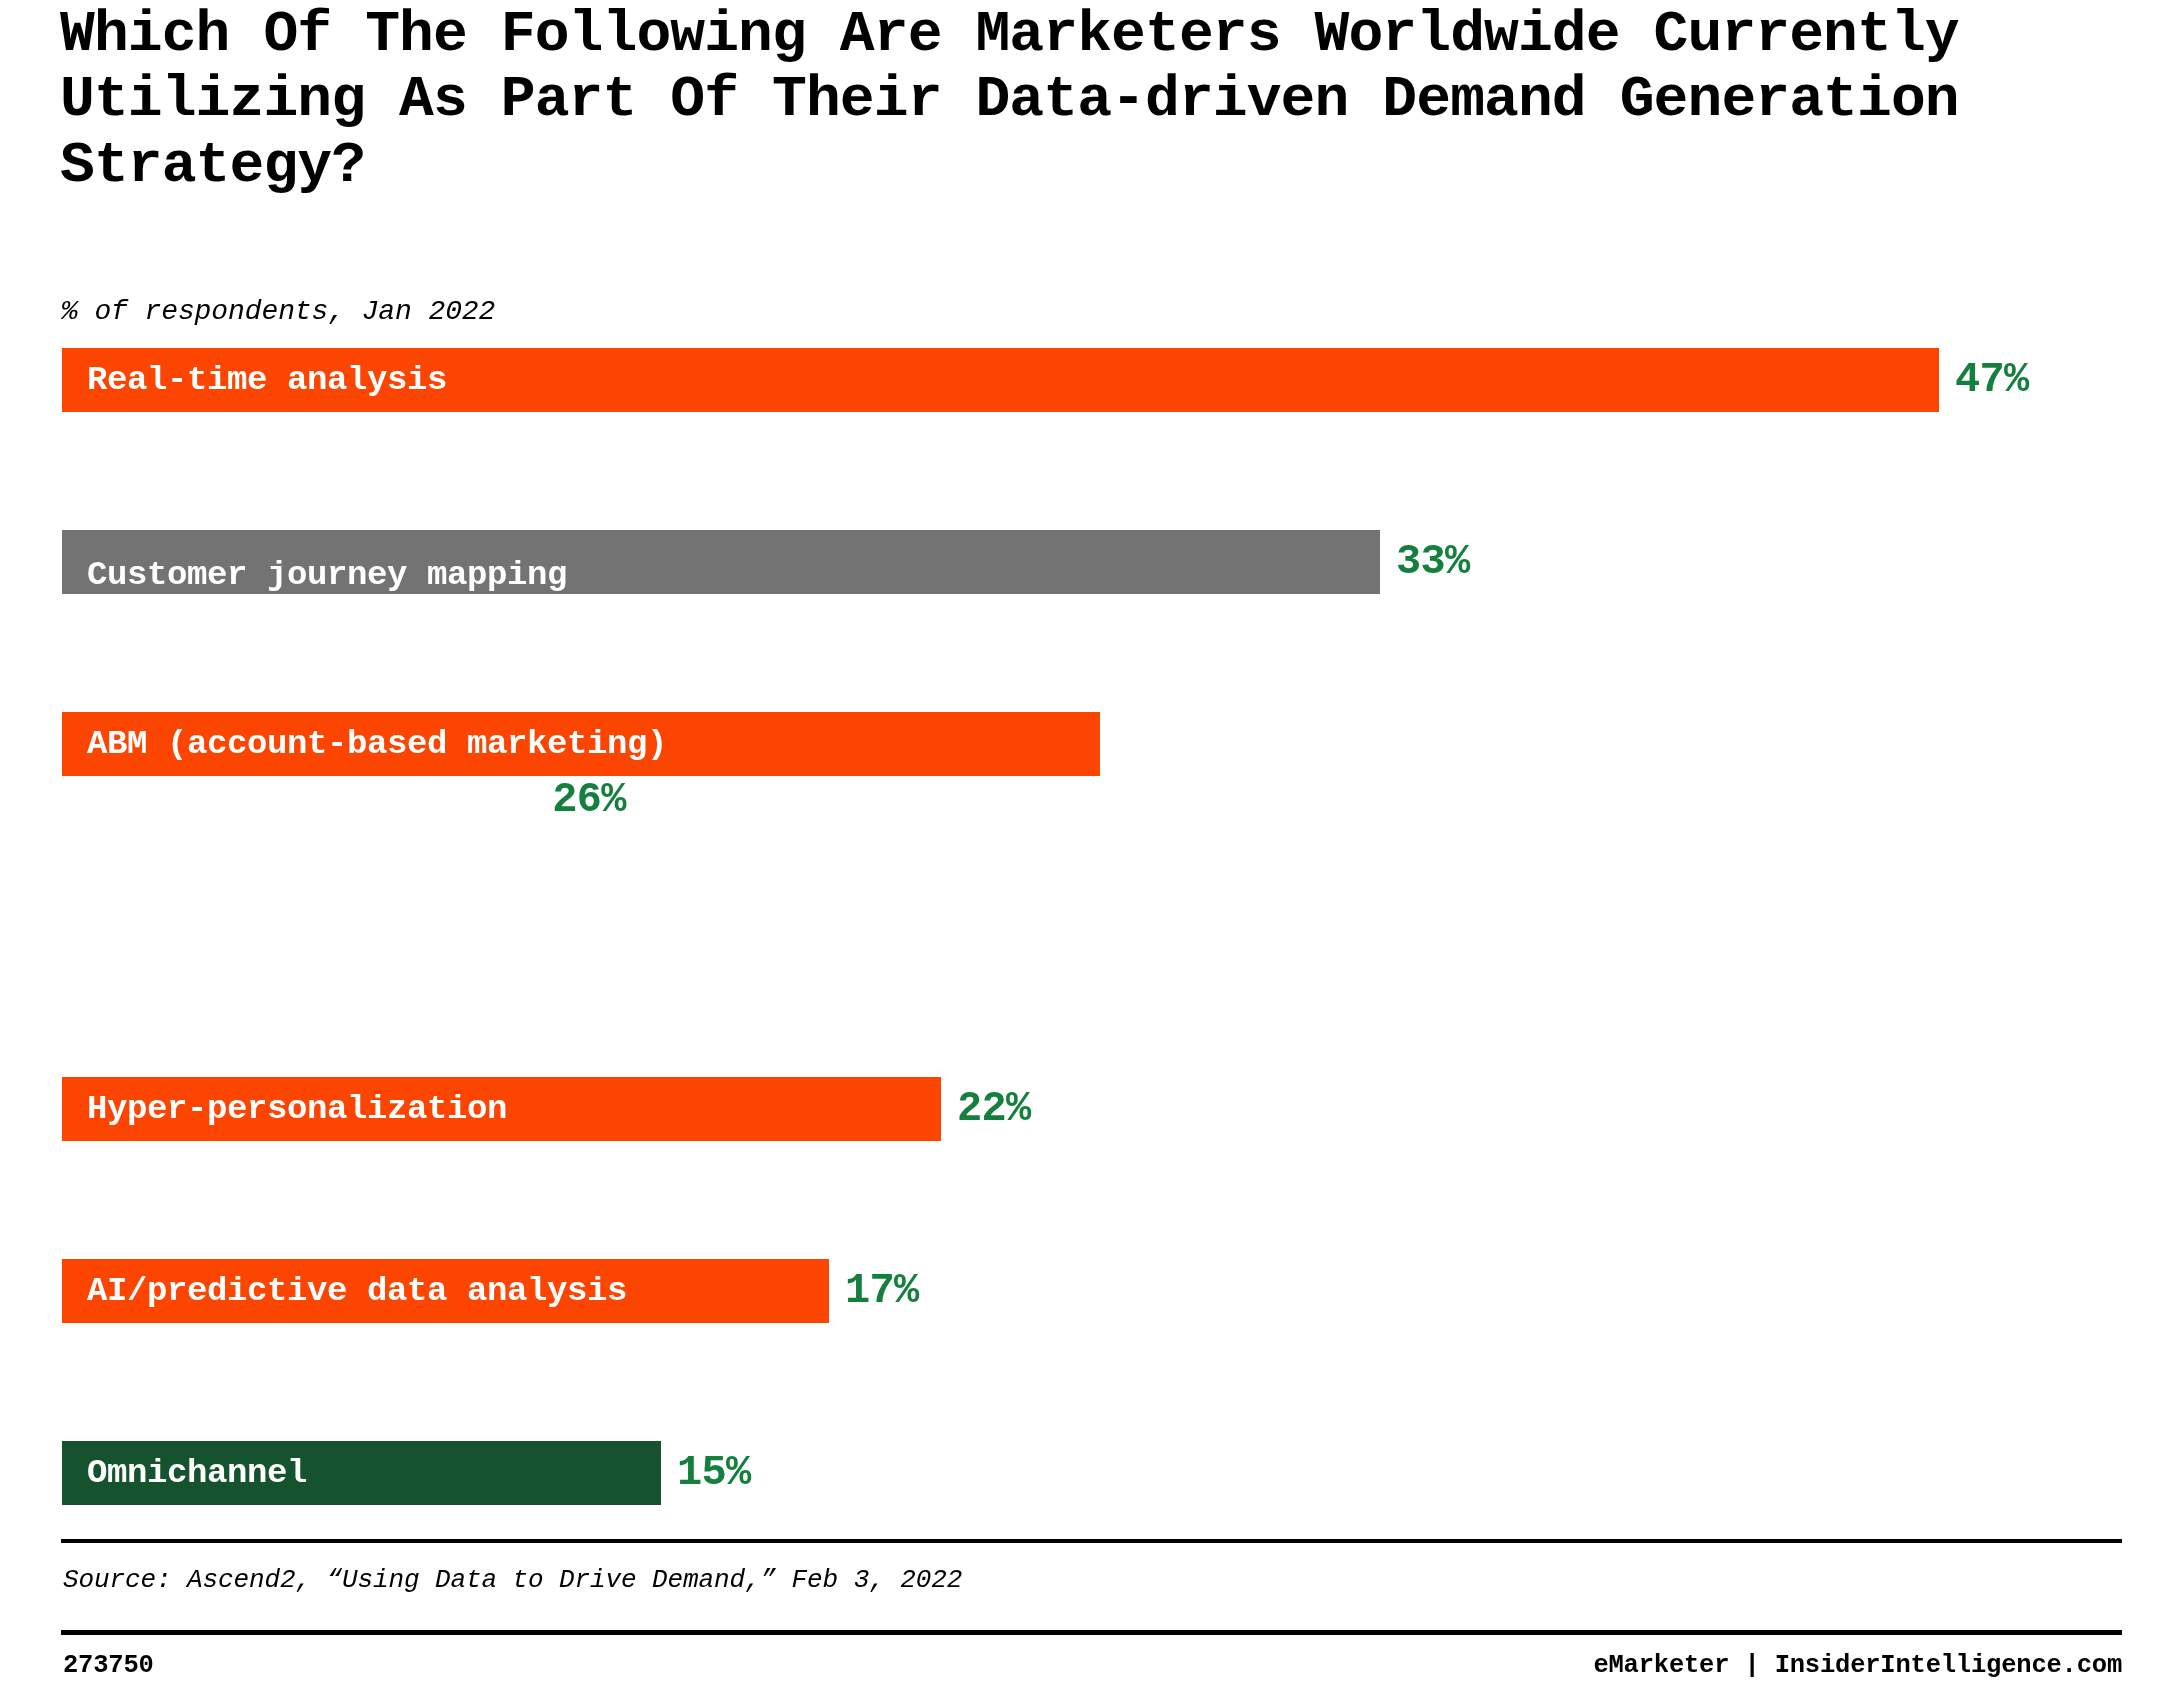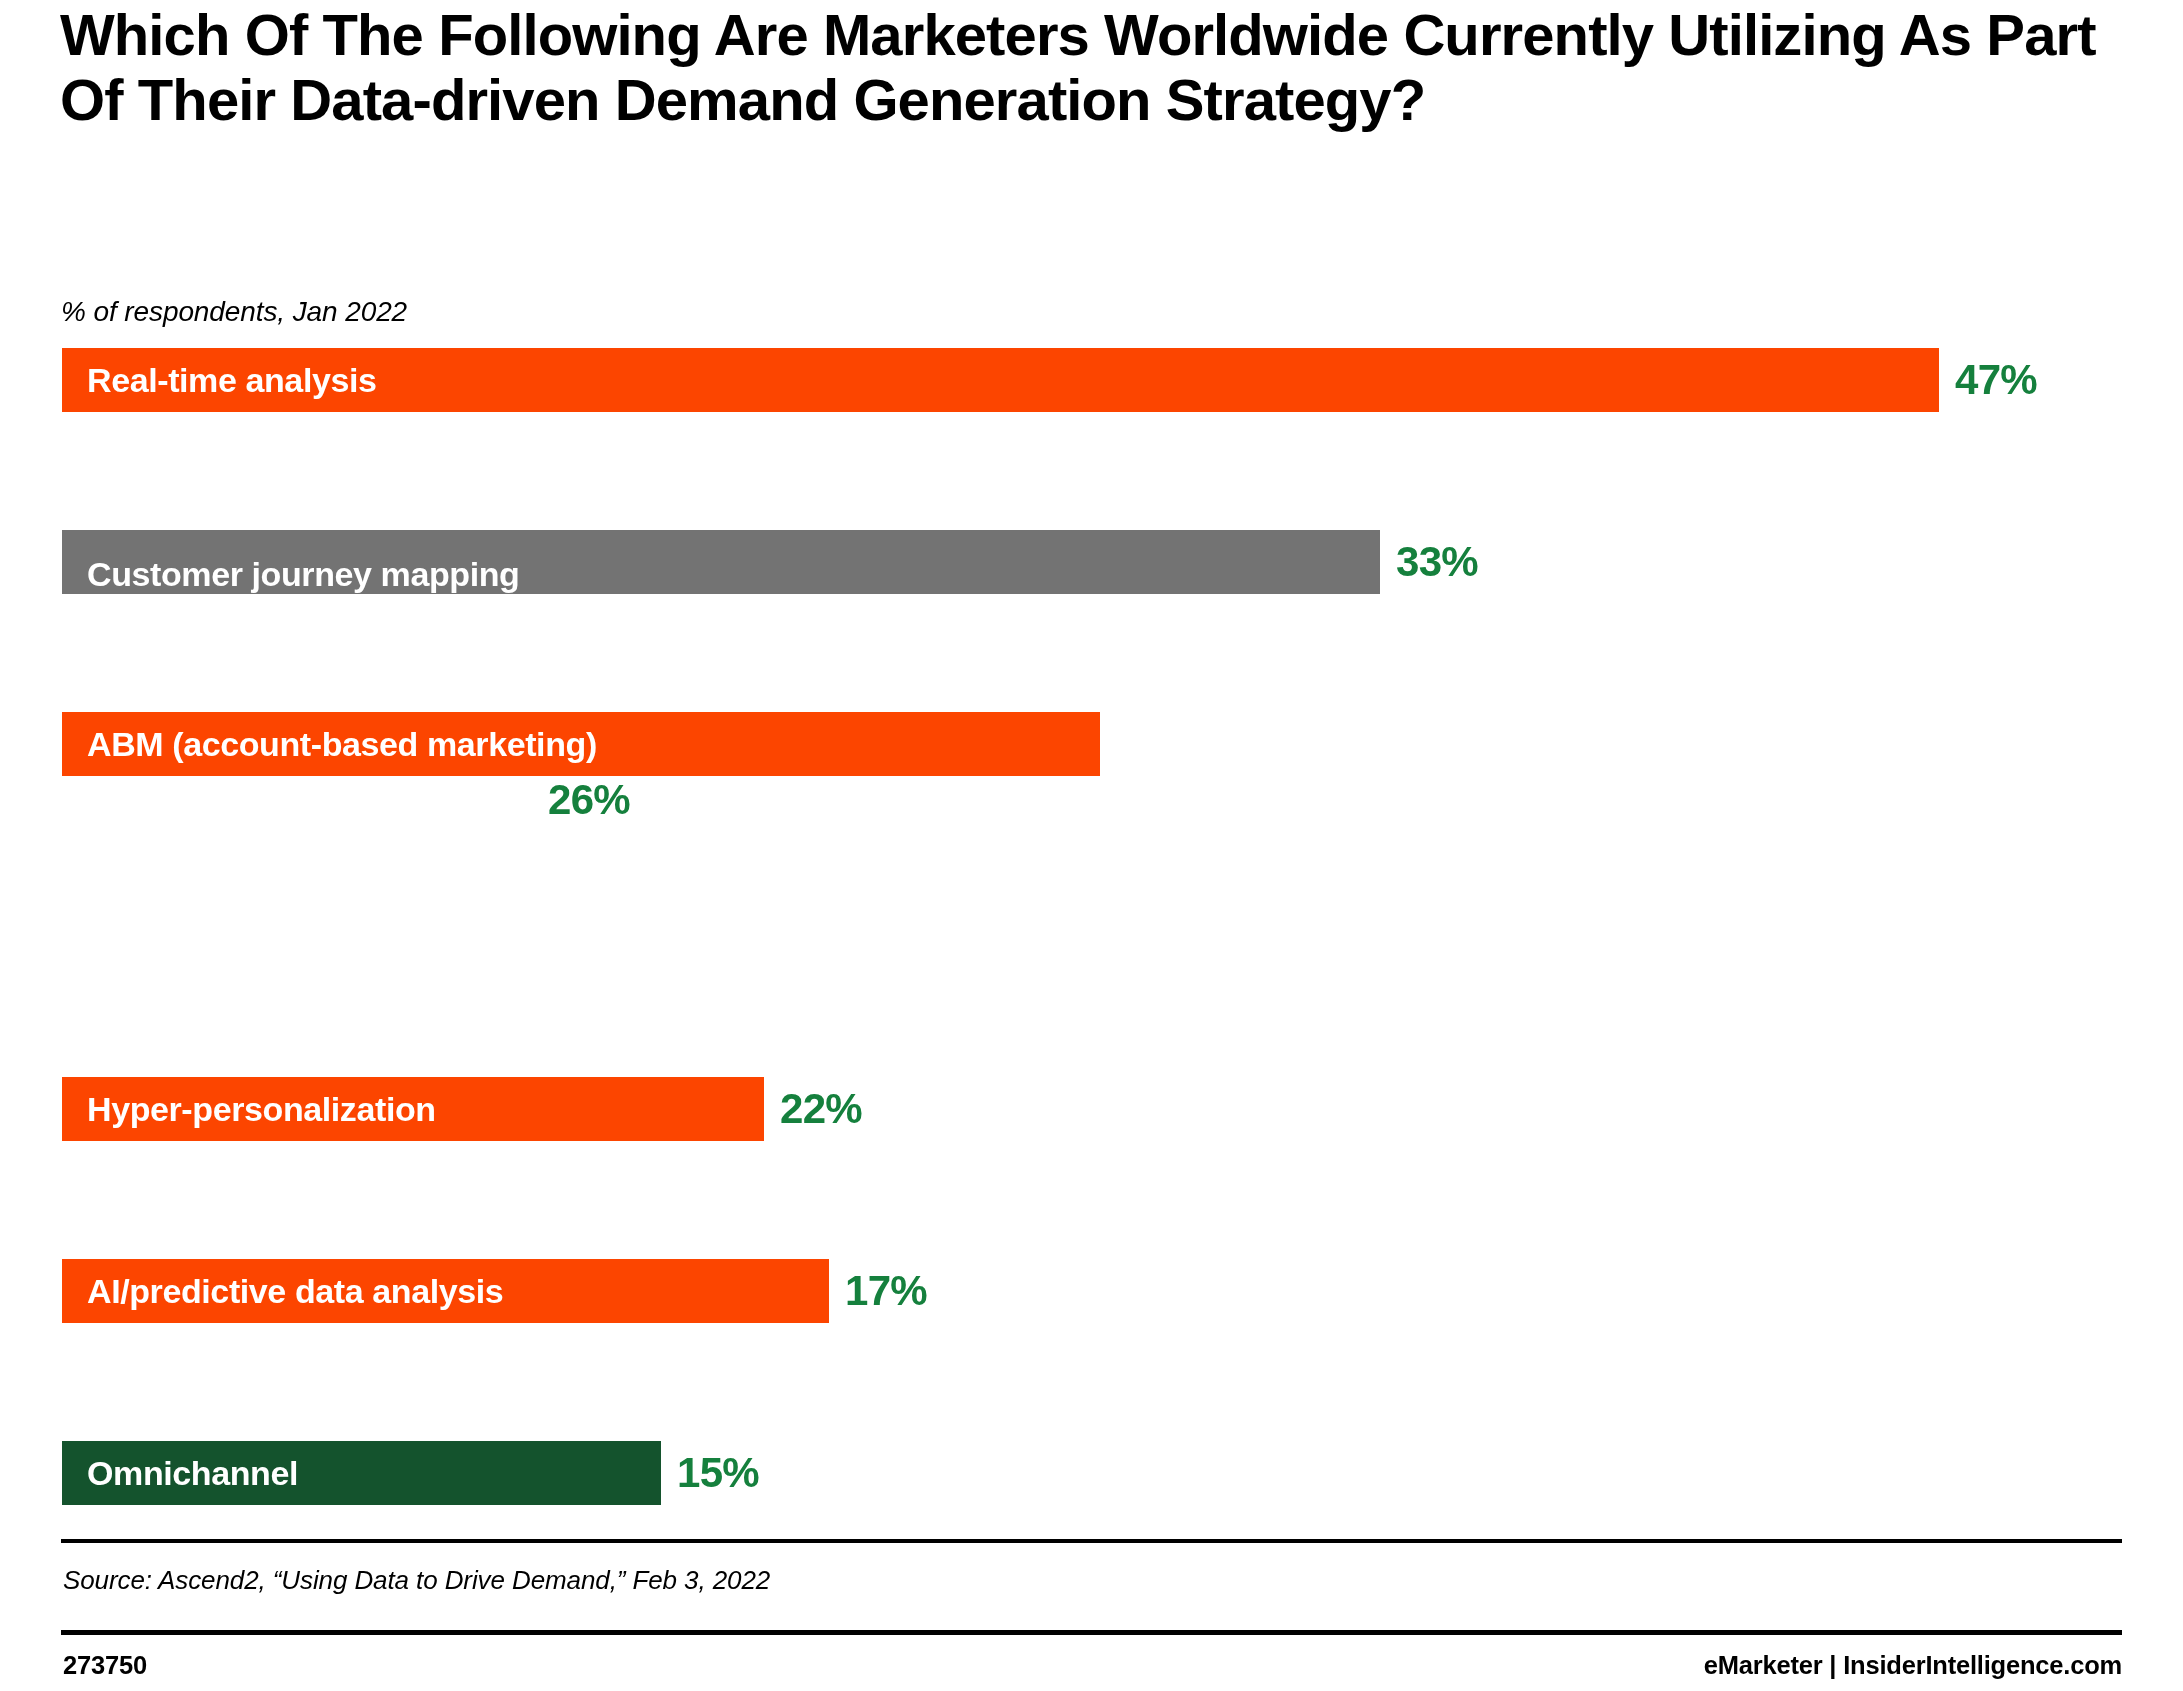--- a/index.html
+++ b/index.html
@@ -1,15 +1,15 @@
 <!DOCTYPE html>
 <html style="font-size:11.7px"><head>
 <meta charset="utf-8">
 <style>
-  * { box-sizing: border-box; margin: 0; padding: 0; }
+  * { box-sizing: border-box; margin: 0; padding: 0; font-family: Liberation Mono, monospace; }
 
   html, body {
     width: 2183px;
     height: 1691px;
     background: #ffffff;
     font-family: "Liberation Sans", sans-serif;
     overflow: hidden;
   }
 
   .page {
@@ -151,21 +151,21 @@
         </div>
         <span class="bar-value">33%</span>
       </div>
       <div class="bar-row" style="top: 364px; flex-direction: column;">
         <div class="bar" style="width: 1038px; background: rgb(252, 69, 0);">
           <span class="bar-label">ABM (account-based marketing)</span>
         </div>
         <span class="bar-value">26%</span>
       </div>
       <div class="bar-row" style="top: 729px;">
-        <div class="bar" style="width: 702px; background: rgb(252, 69, 0);">
+        <div class="bar" style="width: 879px; background: rgb(252, 69, 0);">
           <span class="bar-label">Hyper-personalization</span>
         </div>
         <span class="bar-value">22%</span>
       </div>
       <div class="bar-row" style="top: 911px;">
         <div class="bar" style="width: 767px; background: rgb(252, 69, 0);">
           <span class="bar-label">AI/predictive data analysis</span>
         </div>
         <span class="bar-value">17%</span>
       </div>

